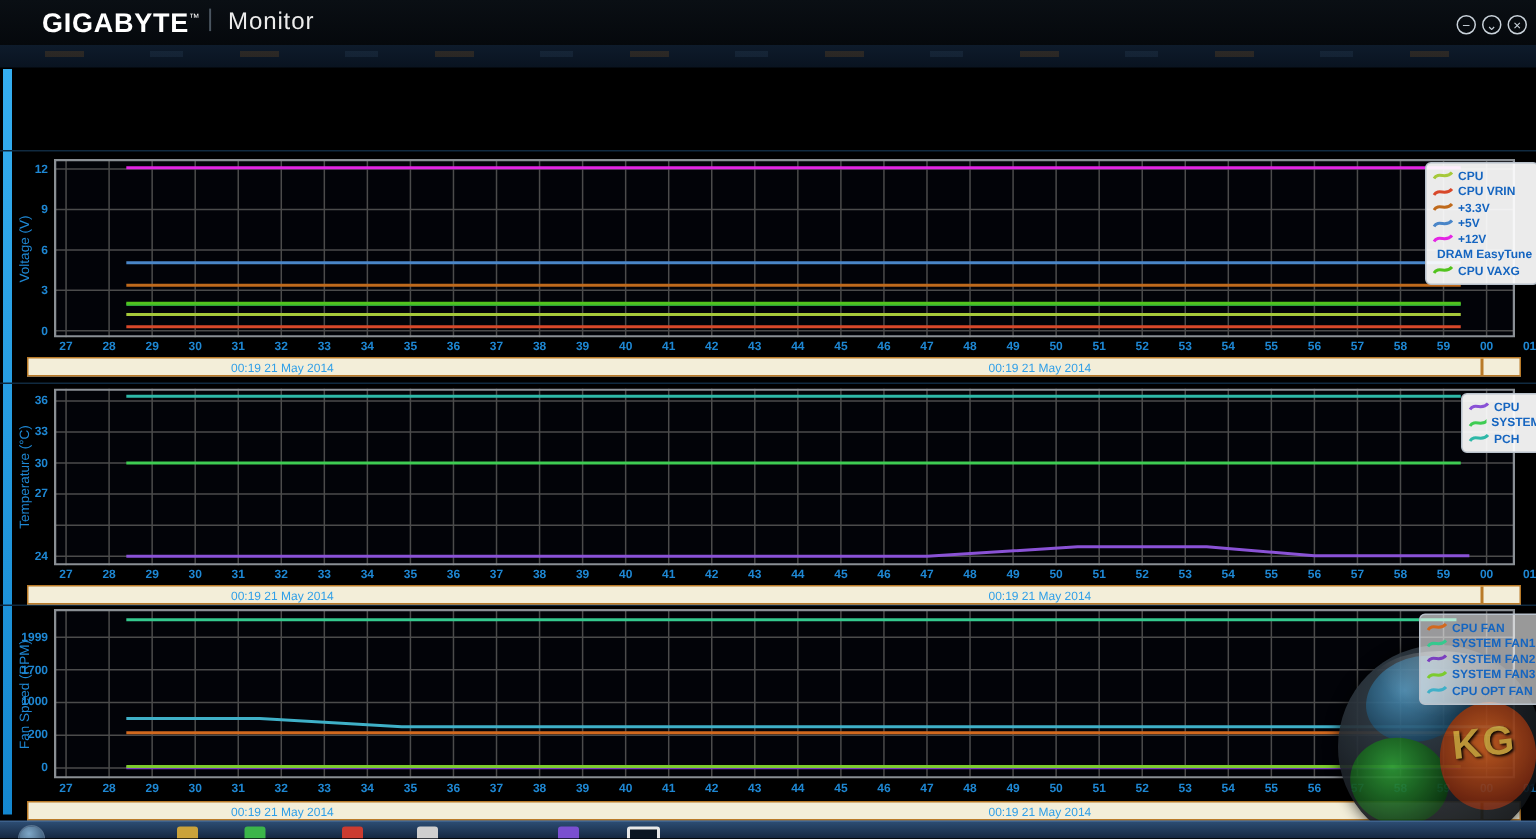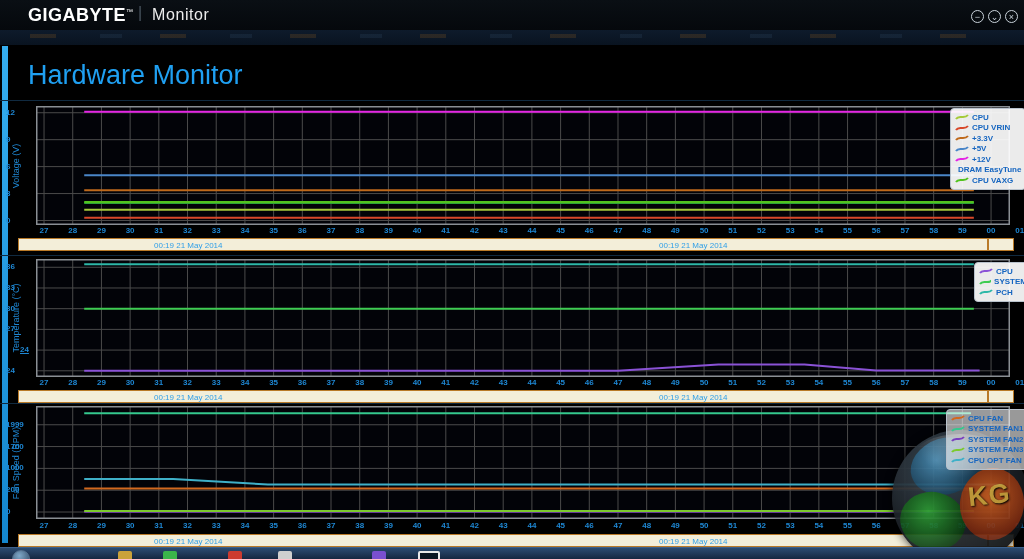--- a/index.html
+++ b/index.html
@@ -29,21 +29,21 @@
   .bluebar{position:absolute;left:2px;top:46px;width:6px;height:497px;
            background:linear-gradient(#35aef0,#1487cf);}
   .pagetitle{position:absolute;left:28px;top:60px;color:#1fa0f2;font-size:27px;font-weight:400;}
 
   .section-sep{position:absolute;left:0;width:1024px;height:1px;background:#102a40;}
 
   
   svg.plot{position:absolute;}
   .xtick{position:absolute;transform:translateX(-50%);color:#1e87d3;font-size:8px;
          font-weight:700;white-space:nowrap;}
-  .ytick{position:absolute;width:26px;text-align:left;color:#1e87d3;font-size:8px;
+  .ytick{position:absolute;width:26px;text-align:right;color:#1e87d3;font-size:8px;
          font-weight:700;}
   .ylabel{position:absolute;color:#1e87d3;font-size:9px;white-space:nowrap;
           transform:translate(-50%,-50%) rotate(-90deg);}
   .legend{position:absolute;background:rgba(255,255,255,.92);border:1px solid #b9c2cc;
           border-radius:4px;padding:3px 4px;z-index:30;}
   .legend.seethru{background:rgba(255,255,255,.6);}
   .lg-item{display:flex;align-items:center;gap:3px;height:10.5px;}
   .lg-item span{color:#1565c0;font-size:8px;font-weight:700;white-space:nowrap;}
 
   
@@ -88,21 +88,20 @@
     <span class="appname">Monitor</span>
     <button class="winbtn" style="left:971px">−</button>
     <button class="winbtn" style="left:988px">⌄</button>
     <button class="winbtn" style="left:1005px">×</button>
   </div>
 
   <div class="navstrip"></div>
 
   <div class="bluebar"></div>
 
-  <div class="pagetitle">Hardware Monitor</div>
 
   <div class="section-sep" style="top:100px"></div>
   <div class="section-sep" style="top:255px"></div>
   <div class="section-sep" style="top:403px"></div>
 
   <div></div>
   <div></div>
   <div></div>
 
   <div class="tstrip" style="top:238px">

